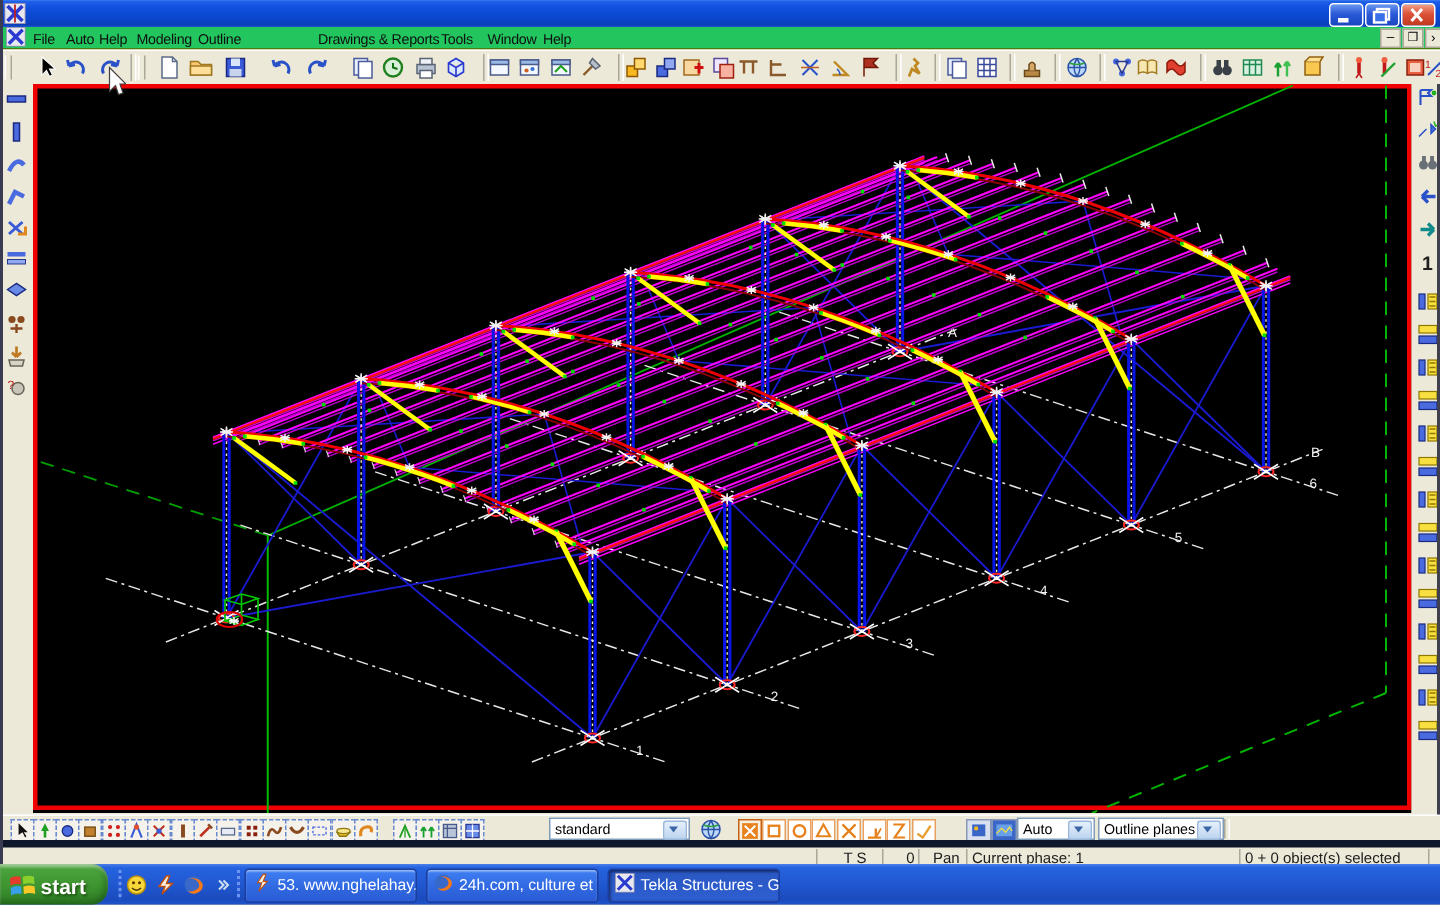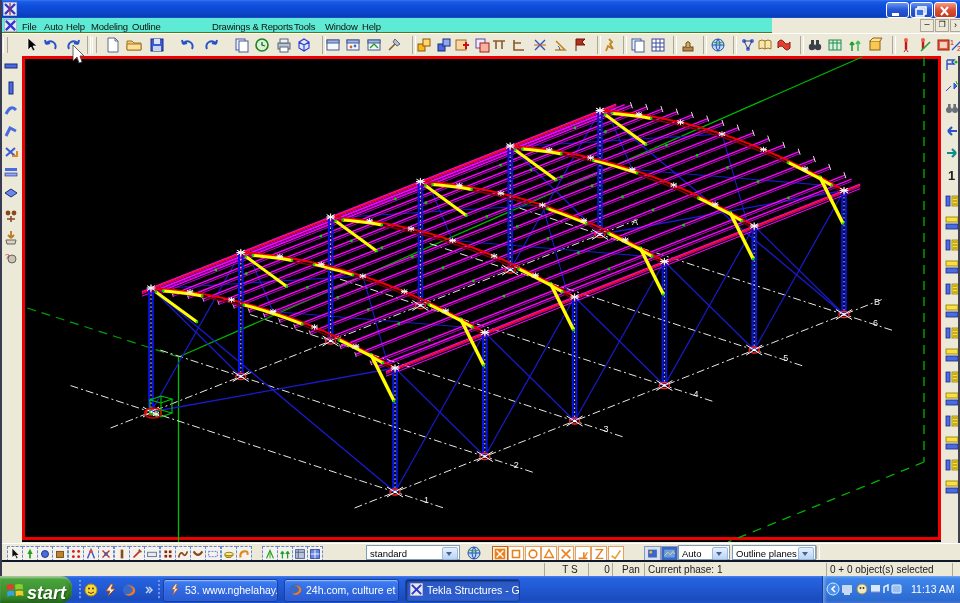--- a/index.html
+++ b/index.html
@@ -10,21 +10,21 @@
         <rect x="4" y="8" width="7" height="3" fill="#fff"></rect>
       </svg></div>
     <div class="abs" style="left:910px;top:2px;width:21px;height:14px;border-radius:3px;border:1px solid #fff;background:linear-gradient(180deg,#6a96f0,#2a5ad8 45%,#1a46c0);text-align:center"><svg width="19" height="12" viewBox="0 0 19 12">
         <rect x="6" y="2" width="8" height="7" fill="none" stroke="#fff" stroke-width="1.6"></rect>
         <rect x="4" y="4" width="8" height="7" fill="#3a70e8" stroke="#fff" stroke-width="1.6"></rect>
       </svg></div>
     <div class="abs" style="left:934px;top:2px;width:21px;height:14px;border-radius:3px;border:1px solid #fff;background:linear-gradient(180deg,#f0a088,#dd5238 45%,#c03a20);text-align:center"><svg width="19" height="12" viewBox="0 0 19 12">
         <path d="M5 2 L12 10 M12 2 L5 10" stroke="#fff" stroke-width="2"></path>
       </svg></div>
   </div>
-<div class="abs" style="left:0;top:18px;width:772px;height:14px;background:#5eead4;border-bottom:6px solid #4d7c0f">
+<div class="abs" style="left:0;top:18px;width:960px;height:14px;background:#22c55e;border-bottom:6px solid #4d7c0f">
     <div class="abs" style="left:4px;top:0px;width:13px;height:13px"><svg width="13" height="13" viewBox="0 0 14 14">
         <rect x="0" y="0" width="14" height="14" fill="#e8e8f0" stroke="#7a7aa0"></rect>
         <path d="M2 2 L12 12 M12 2 L2 12" stroke="#2a3ad0" stroke-width="2.4"></path>
       </svg></div>
     <div class="abs" style="left:0;top:2px;width:960px;height:12px">
       <span style="position:absolute;left:22px;top:1px;font-size:9.5px;letter-spacing:-0.2px;color:#101010">File</span>
       <span style="position:absolute;left:44px;top:1px;font-size:9.5px;letter-spacing:-0.2px;color:#101010">Auto</span>
       <span style="position:absolute;left:66px;top:1px;font-size:9.5px;letter-spacing:-0.2px;color:#101010">Help</span>
       <span style="position:absolute;left:91px;top:1px;font-size:9.5px;letter-spacing:-0.2px;color:#101010">Modeling</span>
       <span style="position:absolute;left:132px;top:1px;font-size:9.5px;letter-spacing:-0.2px;color:#101010">Outline</span>
@@ -972,21 +972,21 @@
     <div style="position:absolute;left:644px;top:2px;width:15px;height:14px;border:1px solid #8a98b8;background:#d8e0f0"><svg width="15" height="14" viewBox="0 0 16 16">
         <rect x="3" y="3" width="10" height="9" fill="#3a66c8"></rect>
         <circle cx="6" cy="6" r="1.6" fill="#f8b820"></circle>
       </svg></div>
     <div style="position:absolute;left:661px;top:2px;width:15px;height:14px;border:1px solid #8a98b8;background:#3a66c8"><svg width="15" height="14" viewBox="0 0 16 16">
         <rect x="2" y="3" width="12" height="9" fill="#6aa0e8"></rect>
         <path d="M2 10 L6 6 L9 9 L12 5 L14 8" stroke="#f8e040" fill="none"></path>
       </svg></div>
     <div style="position:absolute;left:816px;top:2px;width:2px;height:13px;border-left:1px solid #aca899;border-right:1px solid #fff"></div>
   </div>
-<div class="abs" style="left:0;top:560px;width:960px;height:16px;background:#ece9d8;border-top:2px solid #0f172a;font-size:10px;color:#202020">
+<div class="abs" style="left:0;top:560px;width:960px;height:16px;background:#ece9d8;border-top:5px solid #0f172a;font-size:10px;color:#202020">
     <div style="position:absolute;left:550px;top:2px;width:40px;text-align:center;">T S</div>
     <div style="position:absolute;left:596px;top:2px;width:22px;text-align:center;">0</div>
     <div style="position:absolute;left:622px;top:2px;width:28px;">Pan</div>
     <div style="position:absolute;left:648px;top:2px;width:150px;">Current phase: 1</div>
     <div style="position:absolute;left:830px;top:2px;width:120px;">0 + 0 object(s) selected</div>
     <div style="position:absolute;left:544px;top:1px;width:1px;height:13px;background:#aca899"></div>
     <div style="position:absolute;left:588px;top:1px;width:1px;height:13px;background:#aca899"></div>
     <div style="position:absolute;left:612px;top:1px;width:1px;height:13px;background:#aca899"></div>
     <div style="position:absolute;left:644px;top:1px;width:1px;height:13px;background:#aca899"></div>
     <div style="position:absolute;left:826px;top:1px;width:1px;height:13px;background:#aca899"></div>
@@ -995,21 +995,21 @@
 <div class="abs" style="left:0;top:576px;width:960px;height:27px;background:linear-gradient(180deg,#4b80ea 0%,#2663e0 9%,#2159d2 45%,#1b4bbd 88%,#1d54cd 100%)">
     <div class="abs" style="left:0;top:0;width:72px;height:27px;border-radius:0 11px 11px 0;background:linear-gradient(180deg,#7ebe71 0%,#4aa33c 12%,#3d9430 55%,#2f7d24 100%);box-shadow:inset -2px -2px 4px rgba(0,40,0,.35), inset 0 2px 2px rgba(255,255,255,.35)">
       <svg class="abs" style="left:6px;top:5px" width="18" height="17" viewBox="0 0 18 17">
         <g transform="rotate(-4 9 9)">
           <path d="M1 4 Q4 2 8 3.5 L8 8.5 Q4 7 1 9 Z" fill="#e43b2c"></path>
           <path d="M9.5 3.7 Q13 2.5 17 4 L17 9 Q13 7.5 9.5 8.7 Z" fill="#8ad02c"></path>
           <path d="M1 10.5 Q4 8.5 8 10 L8 15 Q4 13.5 1 15.5 Z" fill="#38a0e8"></path>
           <path d="M9.5 10.2 Q13 9 17 10.5 L17 15.5 Q13 14 9.5 15.2 Z" fill="#f8c828"></path>
         </g>
       </svg>
-      <span class="abs" style="left:27px;top:7px;font-size:18px;font-weight:bold;font-style:italic;color:#fff;text-shadow:1px 1px 2px #1a4a10">start</span>
+      <span class="abs" style="left:27px;top:7px;font-size:14px;font-weight:bold;color:#fff;text-shadow:1px 1px 2px #1a4a10">start</span>
     </div>
     <svg class="abs" style="left:84px;top:7px" width="70" height="14" viewBox="0 0 70 14">
       <circle cx="7" cy="7" r="6" fill="#f8d838" stroke="#b89010"></circle>
       <circle cx="5" cy="5.5" r="1" fill="#503000"></circle>
       <circle cx="9" cy="5.5" r="1" fill="#503000"></circle>
       <path d="M4 9 Q7 12 10 9" stroke="#503000" fill="none"></path>
       <path d="M27 1 L22 8 H26 L24 13 L31 6 H27 L29 1 Z" fill="#f8f0e0" stroke="#c05010"></path>
       <circle cx="45" cy="7" r="6" fill="#3868c8"></circle>
       <path d="M41 3 Q48 1 51 6 Q52 10 48 12 Q44 14 41 11 Q44 12 47 10 Q50 8 48 5 Q46 2 41 3 Z" fill="#f87818"></path>
       <path d="M62 4 l3 3 l-3 3 M65 4 l3 3 l-3 3" stroke="#cde" fill="none" stroke-width="1.4"></path>
@@ -1020,30 +1020,14 @@
         <path d="M8 1 L4 7 H7 L5 13 L11 6 H8 L10 1 Z" fill="#f8f0e0" stroke="#c05010" stroke-width="0.8"></path>
       </svg>53. www.nghelahay....</div>
     <div class="abs" style="left:284px;top:3px;width:113px;height:21px;border-radius:3px;background:linear-gradient(180deg,#5b93f5 0%,#3d7bf0 10%,#3068e0 55%,#2a5cd4 100%);box-shadow:inset 0 1px 1px rgba(255,255,255,.4);border:1px solid #1b3f9e;overflow:hidden;white-space:nowrap;font-size:10.5px;color:#fff;line-height:20px"><svg width="13" height="13" viewBox="0 0 14 14" style="vertical-align:-2px;margin:0 4px 0 4px">
         <circle cx="7" cy="7" r="6" fill="#3868c8"></circle>
         <path d="M3 3 Q10 1 13 6 Q14 10 10 12 Q6 14 3 11 Q6 12 9 10 Q12 8 10 5 Q8 2 3 3 Z" fill="#f87818"></path>
       </svg>24h.com, culture et p...</div>
     <div class="abs" style="left:405px;top:3px;width:113px;height:21px;border-radius:3px;background:linear-gradient(180deg,#1e48a8 0%,#2a58c4 10%,#2e5ecf 90%,#2a58c4 100%);box-shadow:inset 1px 1px 2px rgba(0,0,20,.5);border:1px solid #1b3f9e;overflow:hidden;white-space:nowrap;font-size:10.5px;color:#fff;line-height:20px"><svg width="13" height="13" viewBox="0 0 14 14" style="vertical-align:-2px;margin:0 4px 0 4px">
         <rect x="0" y="0" width="14" height="14" fill="#e8e8f0" stroke="#7a7aa0"></rect>
         <path d="M2 2 L12 12 M12 2 L2 12" stroke="#2a3ad0" stroke-width="2.2"></path>
       </svg>Tekla Structures - G:\...</div>
-    <div class="abs" style="left:822px;top:0;width:138px;height:27px;background:linear-gradient(180deg,#5a9cf0 0%,#3f85ea 10%,#3578de 50%,#2a66cc 100%);border-left:1px solid #1a3f9a;box-shadow:inset 2px 0 3px rgba(255,255,255,.3)">
-      <svg class="abs" style="left:3px;top:6px" width="78" height="15" viewBox="0 0 78 15">
-        <circle cx="7" cy="7" r="6" fill="#4a90e8" stroke="#d8e8ff"></circle>
-        <path d="M9 4 L6 7 L9 10" stroke="#fff" fill="none" stroke-width="1.6"></path>
-        <rect x="16" y="3" width="10" height="8" rx="1" fill="#c8d8f0"></rect>
-        <rect x="18" y="11" width="6" height="2" fill="#c8d8f0"></rect>
-        <circle cx="36" cy="7" r="5" fill="#f0e8c0" stroke="#a09050"></circle>
-        <circle cx="34.5" cy="6" r="0.9" fill="#403010"></circle>
-        <circle cx="37.5" cy="6" r="0.9" fill="#403010"></circle>
-        <rect x="45" y="3" width="9" height="7" fill="#d8e8ff"></rect>
-        <path d="M45 10 h9" stroke="#88c"></path>
-        <path d="M58 11 V5 l4 -2 v6" stroke="#e8f0ff" fill="none" stroke-width="1.5"></path>
-        <rect x="66" y="3" width="9" height="8" rx="1" fill="#9ac0f0" stroke="#e8f0ff"></rect>
-      </svg>
-      <span class="abs" style="left:88px;top:7px;font-size:10.5px;color:#fff">11:13 AM</span>
-    </div>
   </div>
 <div class="abs" style="left:0;top:0;width:2px;height:576px;background:#3a3a52"></div>
 <div class="abs" style="left:958px;top:56px;width:2px;height:487px;background:#40404f"></div>
 </body></html>

